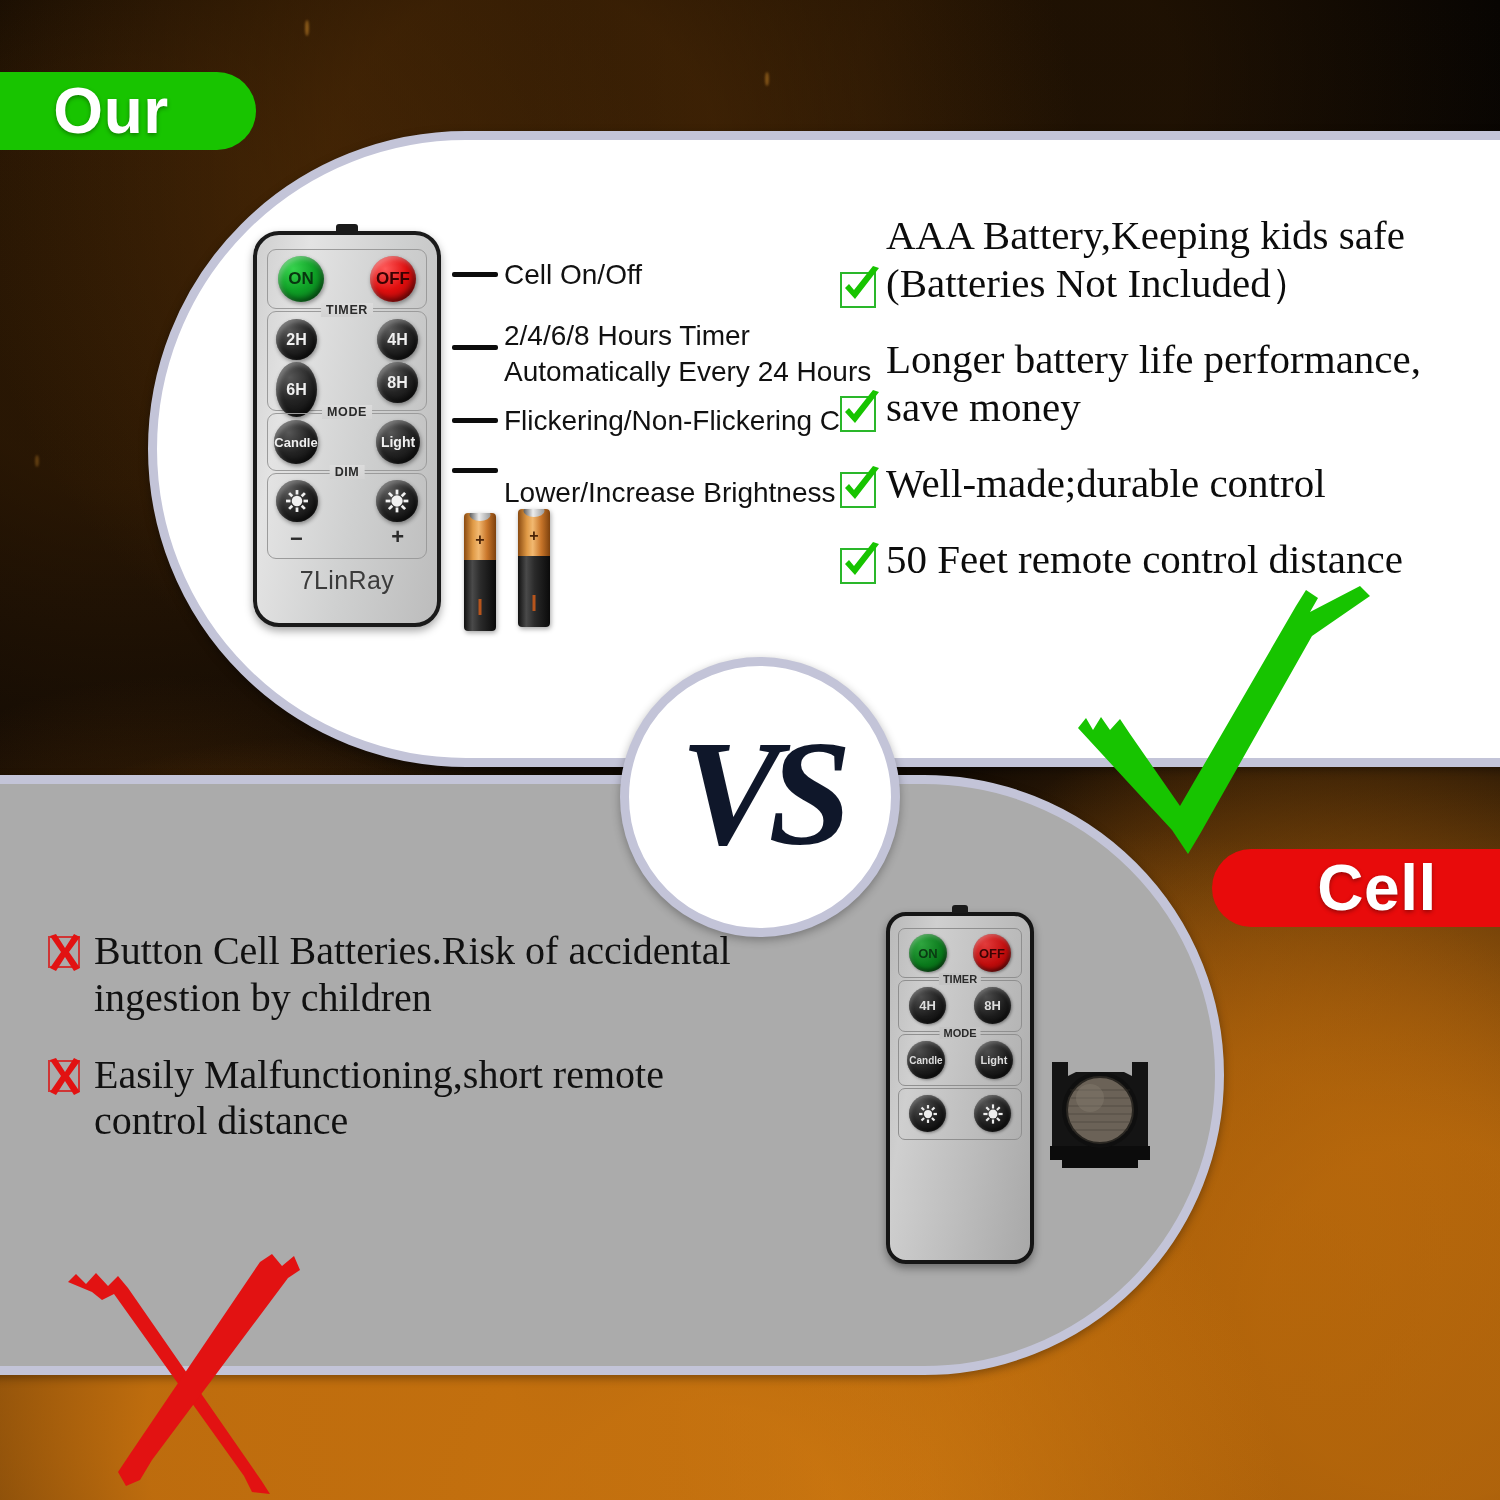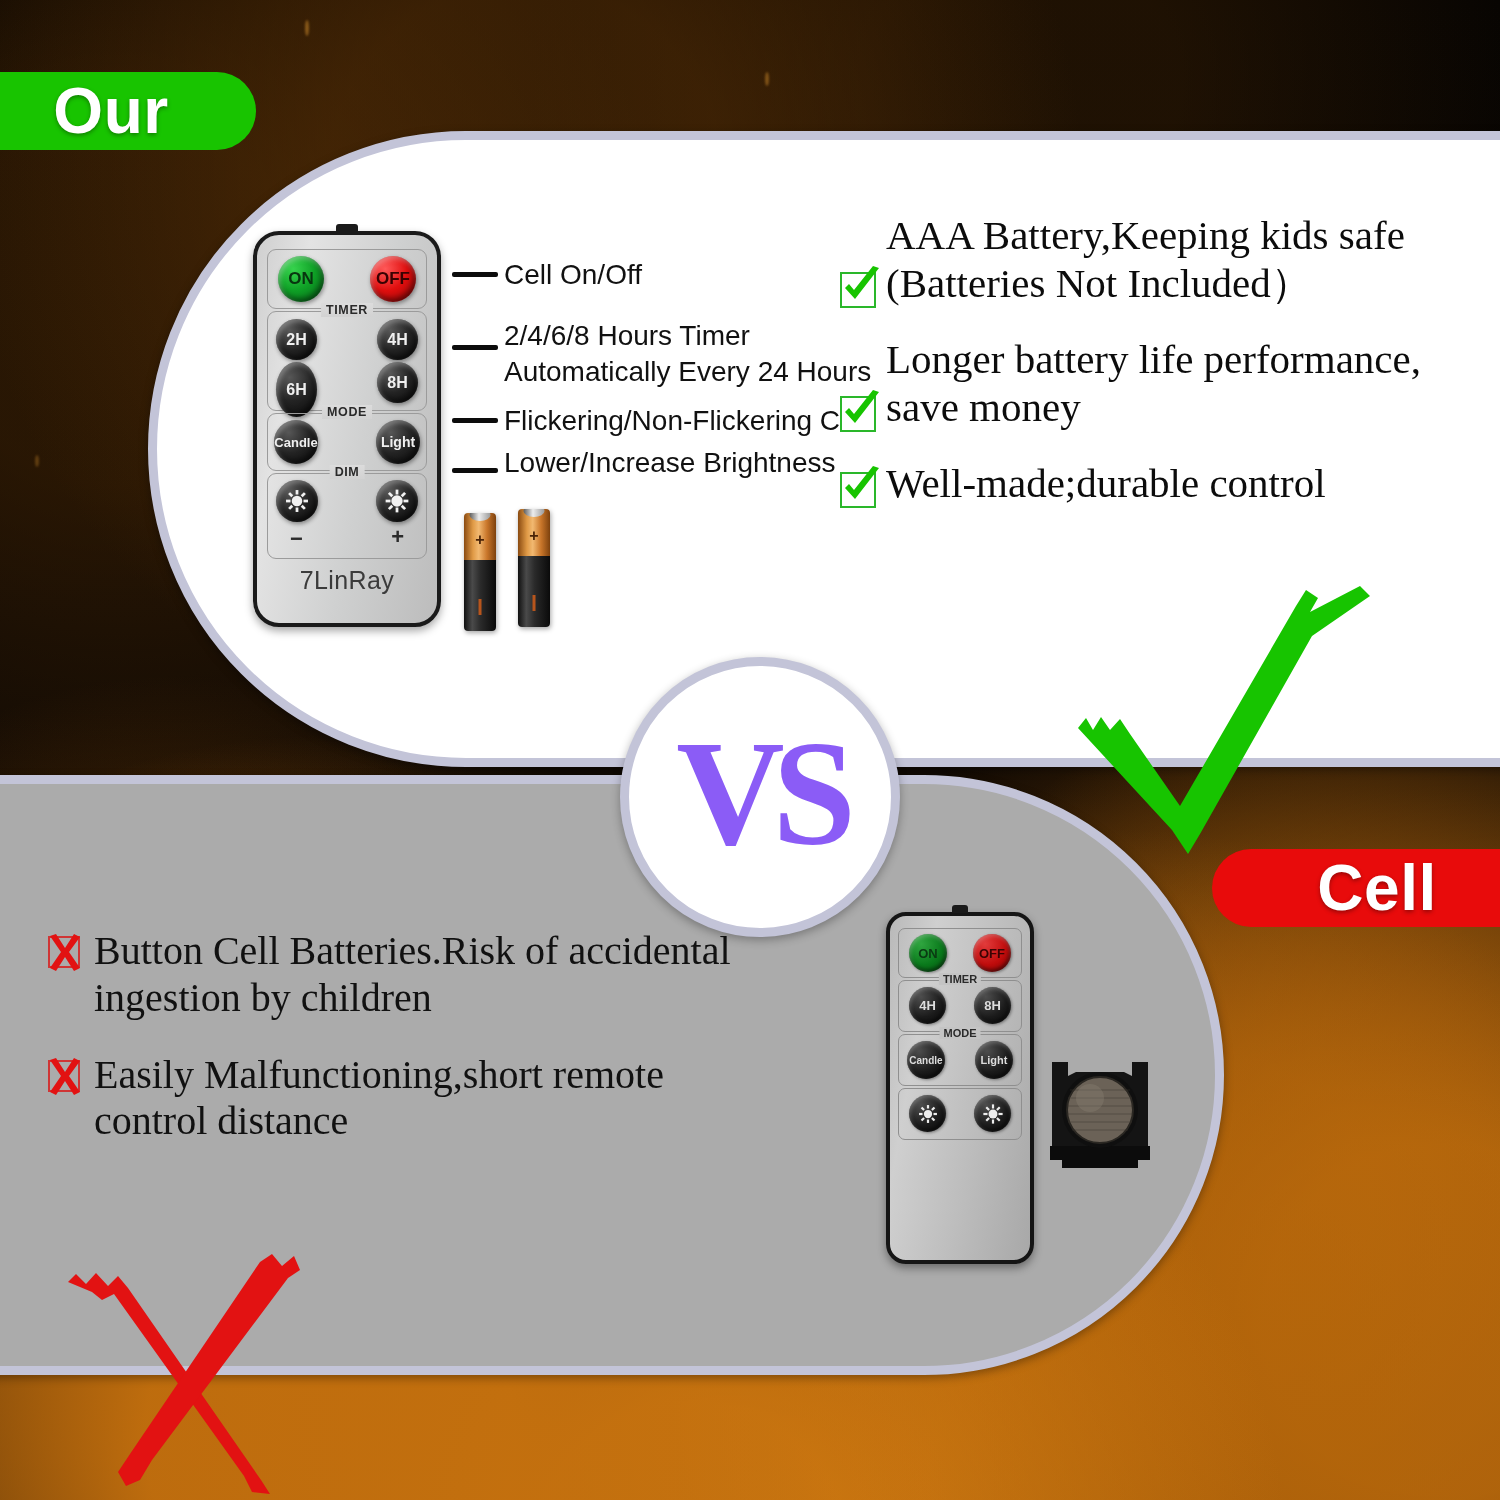--- a/index.html
+++ b/index.html
@@ -53,22 +53,22 @@
              border-radius:40px 0 0 40px;}
 
   
   .vs{
     position:absolute;left:620px;top:657px;width:262px;height:262px;
     background:#fff;border:9px solid #c3c4d8;border-radius:50%;
     display:flex;align-items:center;justify-content:center;z-index:7;
     box-shadow:0 3px 10px rgba(0,0,0,.3);
   }
   .vs span{
-    font-family:"Liberation Serif", serif;font-weight:bold;
-    font-size:150px;color:#8b5cf6;letter-spacing:-12px;line-height:1;
+    font-family:"Liberation Serif", serif;font-weight:bold;font-style:italic;
+    font-size:150px;color:#0f172a;letter-spacing:-12px;line-height:1;
     transform:translateY(-4px);
   }
 
   
   .remote{
     position:absolute;left:253px;top:231px;width:188px;height:396px;
     background:linear-gradient(100deg,#cfcfcf 0%,#e3e3e3 22%,#cfd0d0 58%,#bcbcbc 100%);
     border:4px solid #1a1a1a;border-radius:26px;box-sizing:border-box;
     box-shadow:0 4px 9px rgba(0,0,0,.35);
   }
@@ -265,21 +265,21 @@
   <div class="leadtxt" style="left:504px;top:257px;">Cell On/Off</div>
 
   <div class="lead" style="left:452px;top:345px;width:46px;"></div>
   <div class="leadtxt" style="left:504px;top:318px;">2/4/6/8 Hours Timer
 Automatically Every 24 Hours</div>
 
   <div class="lead" style="left:452px;top:418px;width:46px;"></div>
   <div class="leadtxt" style="left:504px;top:403px;">Flickering/Non-Flickering Cell</div>
 
   <div class="lead" style="left:452px;top:468px;width:46px;"></div>
-  <div class="leadtxt" style="left:504px;top:445px;text-align:center;">Lower/Increase Brightness</div>
+  <div class="leadtxt" style="left:504px;top:475px;text-align:center;">Lower/Increase Brightness</div>
 
   <div class="aaa" style="left:464px;top:513px;">
     <div class="top"></div>
     <div class="cap"></div>
     <div class="plus">+</div>
     <div class="bot">
         <div class="stripe"></div>
       </div>
   </div>
   <div class="aaa" style="left:518px;top:509px;">
@@ -313,20 +313,29 @@
 save money</span>
     </div>
     <div class="pro">
       <span class="chk">
         <span class="box"></span>
         <svg width="46" height="46" viewBox="0 0 46 46">
             <path d="M8 24 L18 35 L42 4 L36 2 L17 26 L12 20 Z" fill="#17c400"></path>
           </svg>
       </span>
       <span class="txt">Well-made;durable control</span>
+    </div>
+    <div class="pro">
+      <span class="chk">
+        <span class="box"></span>
+        <svg width="46" height="46" viewBox="0 0 46 46">
+            <path d="M8 24 L18 35 L42 4 L36 2 L17 26 L12 20 Z" fill="#17c400"></path>
+          </svg>
+      </span>
+      <span class="txt">50 Feet remote control distance</span>
     </div>
   </div>
 
   <svg class="brush-check" viewBox="0 0 320 300">
     <path d="M18 150 L26 140 L33 152 L41 139 L50 152 L60 141 L70 156
              L120 228 L236 28 L246 12 L258 20 L250 34 L300 8
              L310 18 L252 58 L140 256 L128 276 L112 252 Z" fill="#17c400"></path>
   </svg>
 
   <div class="vs">

